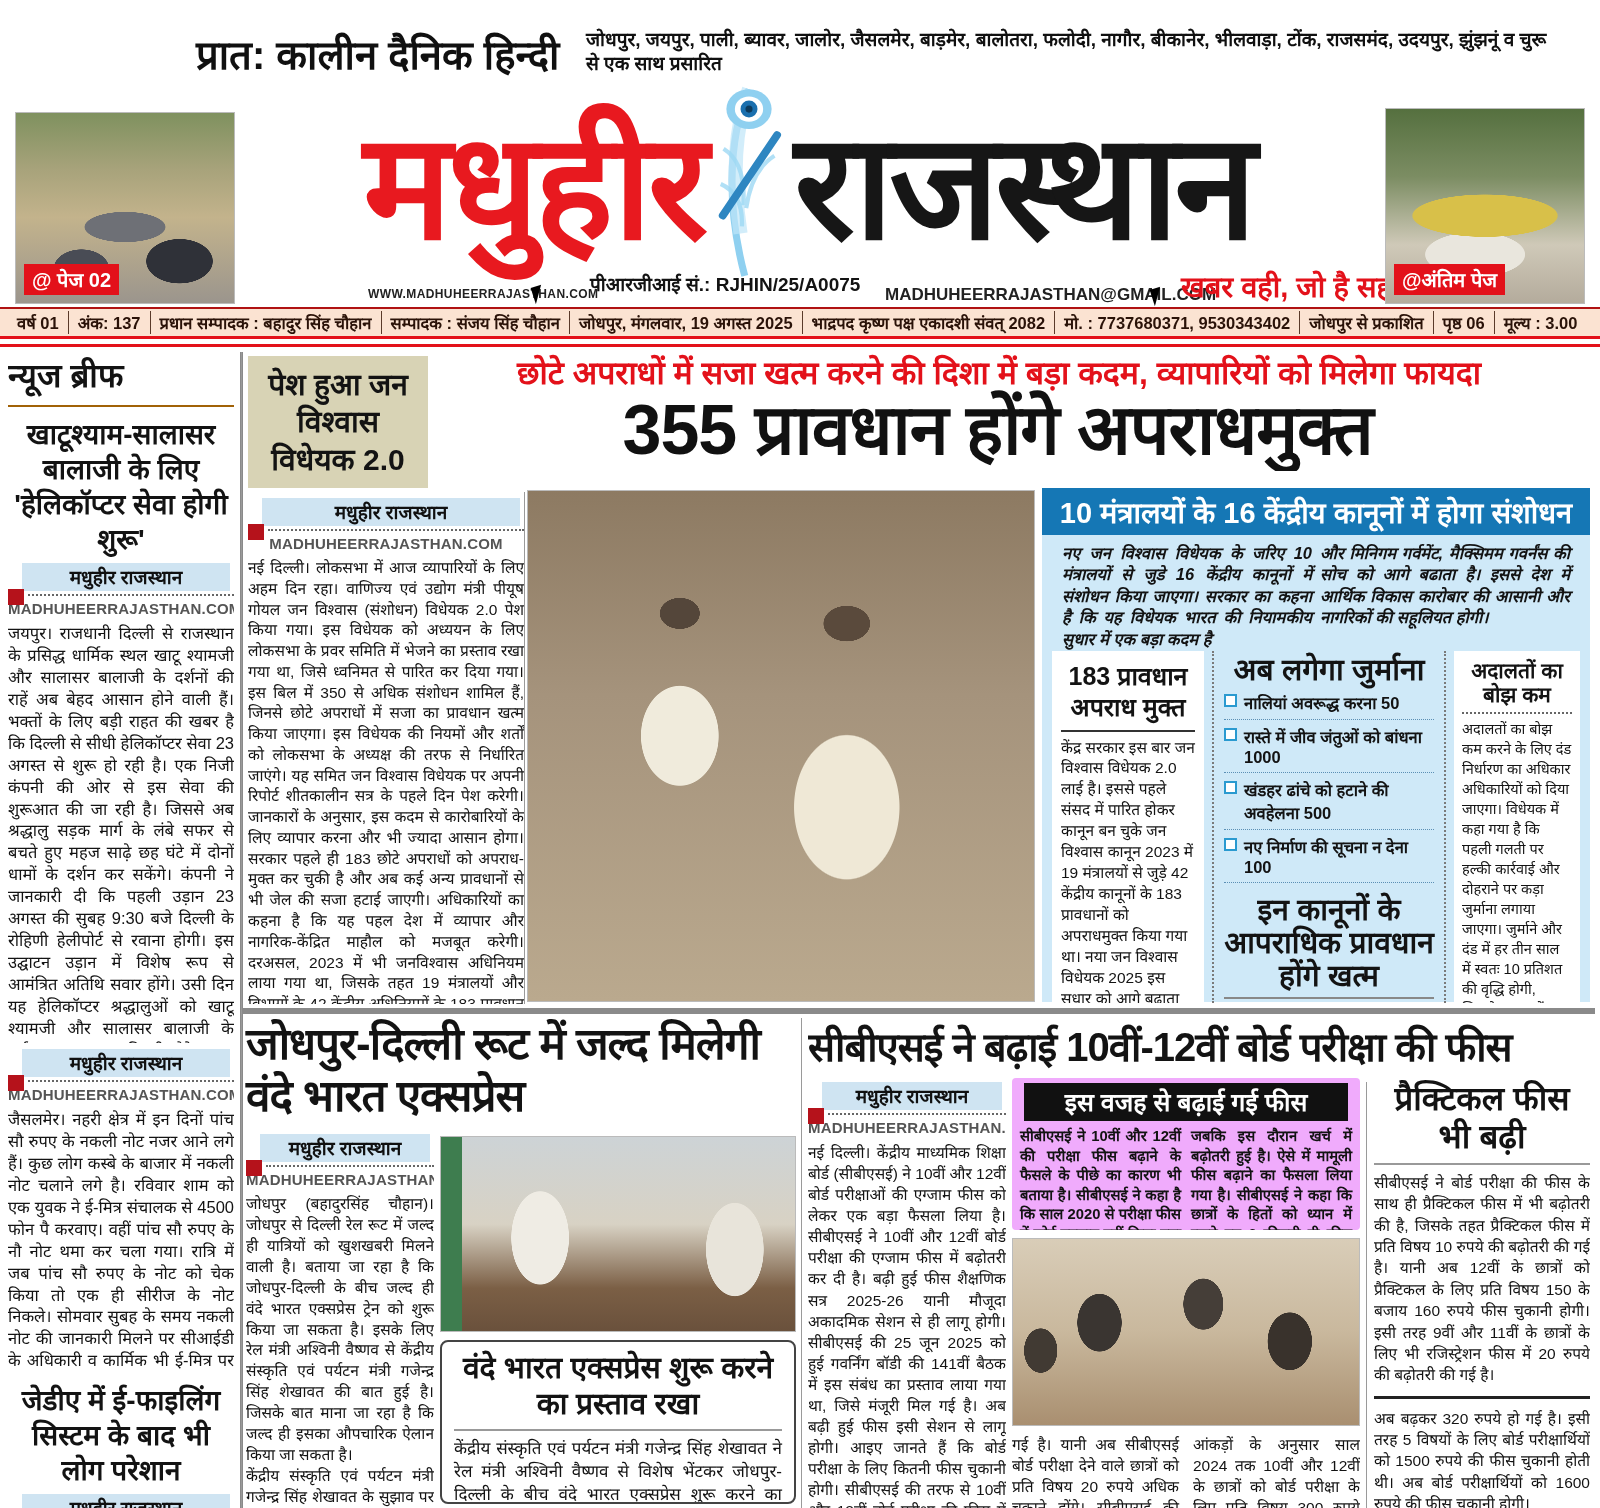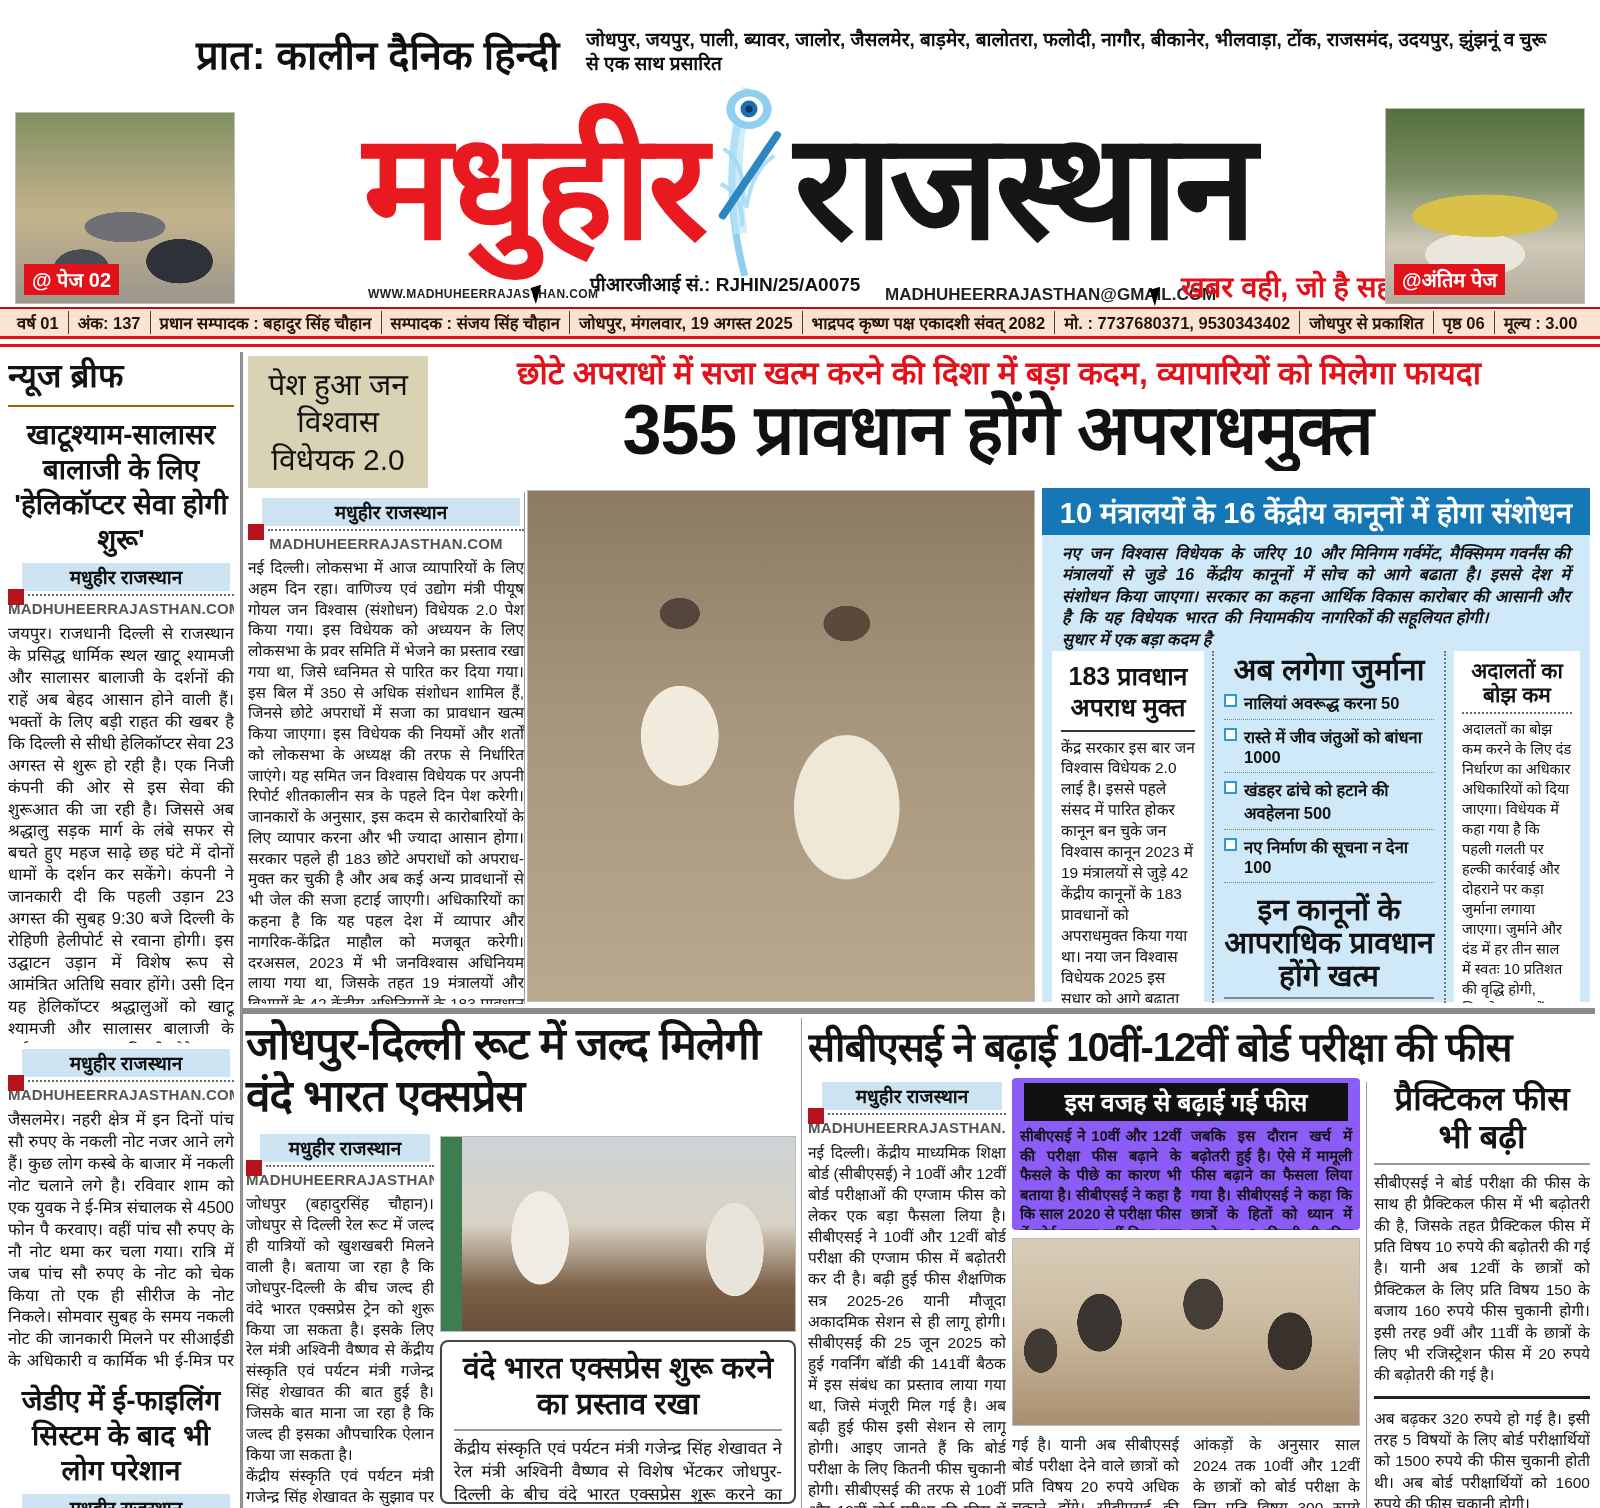--- a/index.html
+++ b/index.html
@@ -56,21 +56,21 @@
 
   
   .news-brief { position:absolute; left:8px; top:352px; width:226px; height:1156px; overflow:hidden; }
   .nb-title { font-size:33px; font-weight:bold; text-align:left; padding-bottom:8px; border-bottom:2px solid #a16207; }
   .nb-art { overflow:hidden; }
   .nb-art.a1 { height:636px; } .nb-art.a2 { height:330px; } .nb-art.a3 { height:220px; }
   .nb-head { font-size:28px; font-weight:bold; text-align:center; line-height:1.25; margin:10px 0 2px; }
   .nb-body { font-size:16.5px; line-height:1.33; text-align:justify; }
 
   
-  .peshbox { position:absolute; left:248px; top:356px; width:180px; height:132px; background:#d8d3b5; display:flex; align-items:center; justify-content:center; text-align:center; font-size:30px; font-weight:normal; line-height:1.25; padding:4px; }
+  .peshbox { position:absolute; left:248px; top:356px; width:180px; height:132px; background:#d8d3b5; display:flex; align-items:center; justify-content:center; text-align:center; font-size:30px; font-weight:bold; line-height:1.25; padding:4px; }
   .kicker { position:absolute; left:438px; top:350px; width:1122px; text-align:center; color:#e3111a; font-weight:bold; font-size:32px; white-space:nowrap; overflow:hidden; }
   .main-headline { position:absolute; left:435px; top:390px; width:1125px; text-align:center; font-size:70px; font-weight:bold; letter-spacing:-1px; line-height:1.15; white-space:nowrap; overflow:hidden; color:#111; }
   .main-col { position:absolute; left:248px; top:492px; width:276px; height:512px; overflow:hidden; }
   .main-col .body { font-size:15.5px; line-height:1.34; text-align:justify; }
   .ph-parliament { left:527px; top:490px; width:508px; height:512px; }
   .photo-parliament { background:
     radial-gradient(70px 90px at 30% 48%, #f0ebdc 0 55%, transparent 56%),
     radial-gradient(95px 130px at 63% 62%, #efe8d6 0 55%, transparent 56%),
     radial-gradient(42px 32px at 63% 26%, #5a4a3c 0 55%, transparent 56%),
     radial-gradient(36px 28px at 30% 24%, #54463a 0 55%, transparent 56%),
@@ -106,21 +106,21 @@
     radial-gradient(52px 84px at 83% 58%, #e8e4da 0 55%, transparent 56%),
     linear-gradient(180deg,#cdd3d6 0%,#d8d2c4 45%,#7b5f45 78%,#6a513c 100%); }
   .vande-box { position:absolute; left:440px; top:1340px; width:356px; height:164px; border:2.5px solid #444; border-radius:8px; padding:8px 12px 6px; overflow:hidden; background:#fff; }
   .vande-box h3 { text-align:center; font-size:30px; line-height:1.2; padding-bottom:7px; margin-bottom:7px; border-bottom:2px solid #999; }
   .vande-box p { font-size:17px; line-height:1.35; text-align:justify; }
 
   
   .cbse-head { position:absolute; left:808px; top:1018px; width:790px; font-size:40px; font-weight:bold; letter-spacing:-1px; white-space:nowrap; overflow:hidden; }
   .cbse-col1 { position:absolute; left:808px; top:1076px; width:198px; height:432px; overflow:hidden; }
   .cbse-col1 .body { font-size:15.5px; line-height:1.36; text-align:justify; }
-  .reason-box { position:absolute; left:1012px; top:1078px; width:348px; height:152px; background:#8b5cf6; border-radius:4px; padding:5px 8px; overflow:hidden; }
+  .reason-box { position:absolute; left:1012px; top:1078px; width:348px; height:152px; background:#f0abfc; border-radius:4px; padding:5px 8px; overflow:hidden; }
   .reason-box .band { background:#111; color:#fff; font-weight:bold; font-size:25px; text-align:center; padding:1px 0 3px; margin:0 4px 6px; }
   .reason-cols { display:flex; gap:10px; }
   .reason-cols p { flex:1; font-size:14.8px; line-height:1.32; text-align:justify; font-weight:600; }
   .ph-exam { left:1012px; top:1238px; width:348px; height:188px; }
   .photo-exam { background:
     radial-gradient(40px 52px at 25% 45%, #3a3531 0 55%, transparent 56%),
     radial-gradient(36px 46px at 55% 35%, #453e38 0 55%, transparent 56%),
     radial-gradient(40px 52px at 80% 55%, #39322c 0 55%, transparent 56%),
     radial-gradient(30px 40px at 8% 60%, #413a33 0 55%, transparent 56%),
     linear-gradient(180deg,#d9cdb8 0%,#c9b89d 50%,#a98f70 100%); }

